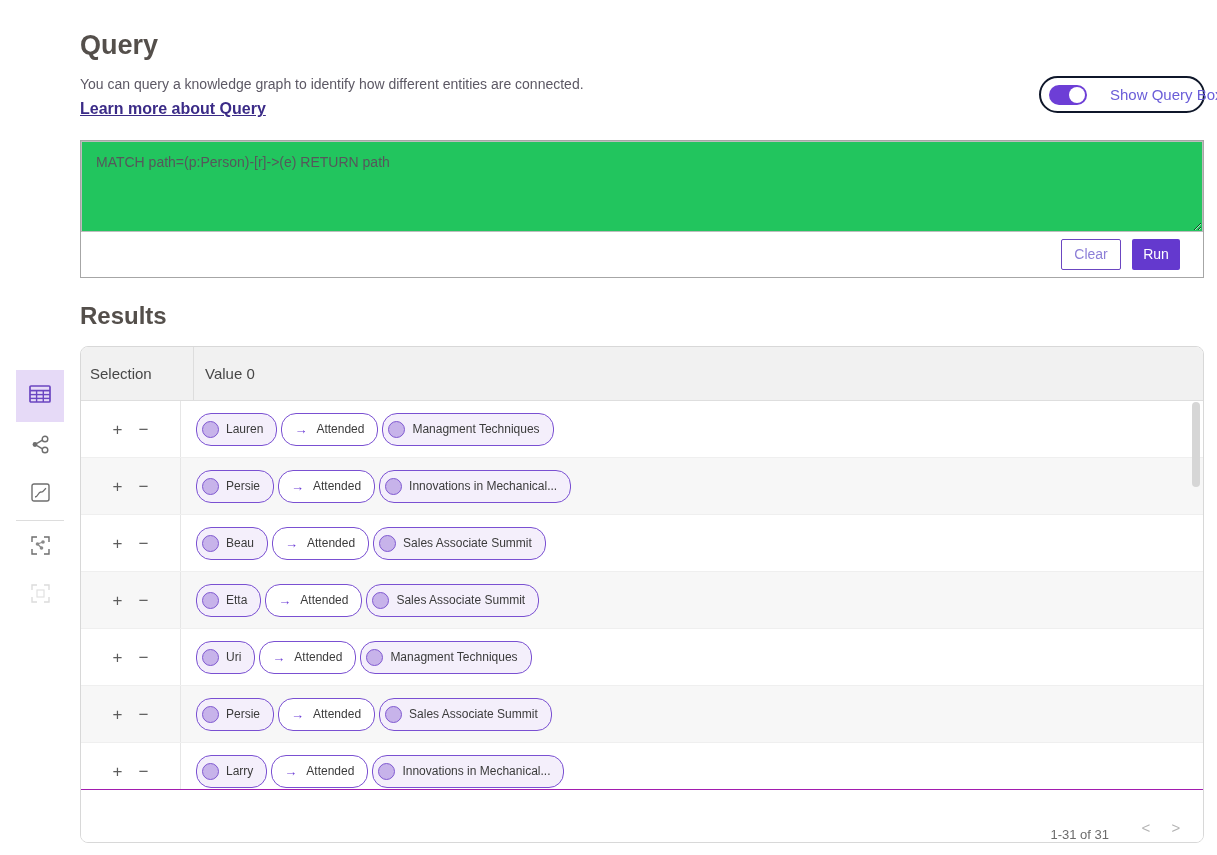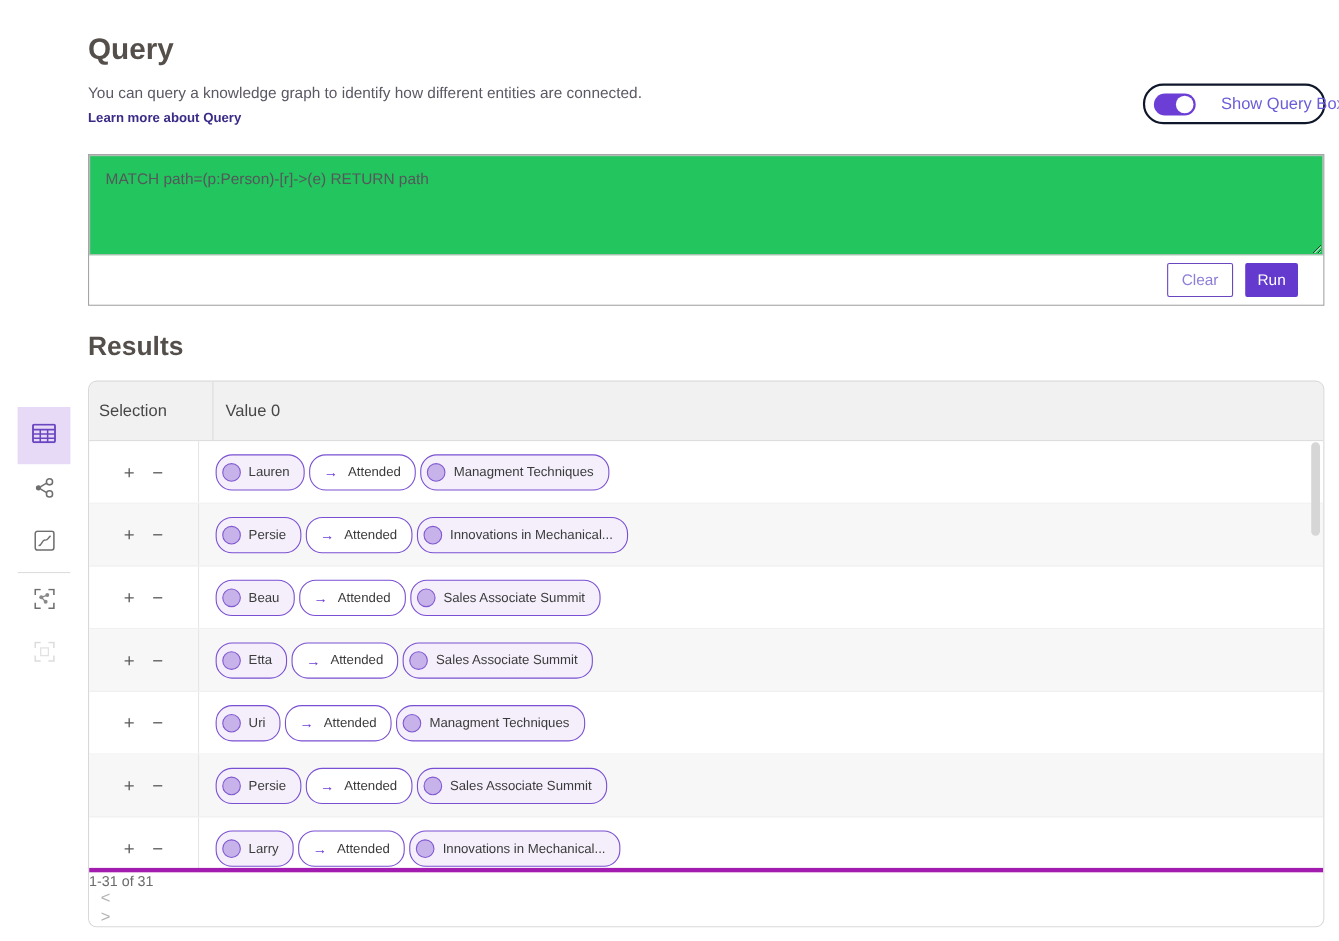--- a/index.html
+++ b/index.html
@@ -1,21 +1,21 @@
 <!DOCTYPE html>
 <html><head>
 <meta charset="utf-8">
 <style>
   * { margin:0; padding:0; box-sizing:border-box; }
   html,body { width:1217px; height:855px; background:#fff; font-family:"Liberation Sans",sans-serif; position:relative; }
 
   
   .query-title { position:absolute; left:80px; top:30px; font-size:27px; font-weight:700; color:#544f4b; }
   .query-desc  { position:absolute; left:80px; top:76px; font-size:14px; color:#5c5864; }
-  .learn-link  { position:absolute; left:80px; top:100px; font-size:12px; font-weight:700; color:#3b2b87; cursor:pointer; }
+  .learn-link  { position:absolute; left:80px; top:100px; font-size:16px; font-weight:700; color:#3b2b87; text-decoration:underline; cursor:pointer; }
 
   .toggle-pill { position:absolute; left:1039px; top:76px; width:166px; height:37px; border:2px solid #0f172a;
                  border-radius:20px; display:flex; align-items:center; gap:23px; padding:0 10px 0 8px; cursor:pointer; background:#fff; }
   .switch { width:38px; height:20px; border-radius:10px; background:#6d3ed6; position:relative; flex:0 0 auto; }
   .switch .knob { position:absolute; right:2px; top:2px; width:16px; height:16px; border-radius:50%; background:#fff; }
   .toggle-label { font-size:15px; color:#6a5dd8; white-space:nowrap; }
 
   .query-box { position:absolute; left:80px; top:140px; width:1124px; height:138px; border:1px solid #a6a6a6; background:#fff; }
   .query-textarea { display:block; width:100%; height:91px; border:1px solid #bdbdbd; padding:12px 14px;
                     font-family:"Liberation Sans",sans-serif; font-size:14px; color:#56575b; resize:vertical; outline:none; background:#22c55e; }
@@ -52,22 +52,22 @@
   .sel-btn { font-size:17px; color:#5c5c5c; cursor:pointer; line-height:1; }
   .cell-value { flex:1; display:flex; align-items:center; padding-left:15px; gap:4px; }
 
   .pill { display:inline-flex; align-items:center; height:33px; border:1.5px solid #7a50d2; border-radius:15px;
           font-size:12px; color:#3b3b3b; white-space:nowrap; }
   .pill.node { background:#f4effb; padding:0 13px 0 5px; gap:7px; }
   .pill.edge { background:#fff; padding:0 13px 0 12px; gap:9px; }
   .node-circle { width:17px; height:17px; border-radius:50%; background:#c7b3ea; border:1px solid #8059d1; flex:0 0 auto; }
   .edge-arrow { color:#6d3ed6; font-size:13px; }
 
-  .table-footer { position:absolute; left:0; bottom:0; width:100%; height:53px; background:#fff; border-top:4px solid #a21caf;
-                  display:flex; align-items:flex-start; justify-content:flex-end; padding-right:12px;flex-direction:column; }
+  .table-footer { position:absolute; left:0; bottom:0; width:100%; height:53px; background:#fff; border-top:1px solid #a21caf;
+                  display:flex; align-items:flex-end; justify-content:flex-end; padding-right:12px; }
   .page-range { font-size:13px; color:#6b6b6b; margin-right:22px; }
   .page-btn { width:30px; height:30px; border:none; background:transparent; color:#b3b3b3; font-size:15px;
               font-family:"Liberation Sans",sans-serif; cursor:pointer; }
 
   .vscrollbar { position:absolute; right:3px; top:55px; width:8px; height:388px; background:transparent; }
   .vthumb { position:absolute; top:0; left:0; width:8px; height:85px; background:#d6d6d6; border-radius:4px; cursor:pointer; }
 </style>
 </head>
 <body>
 

